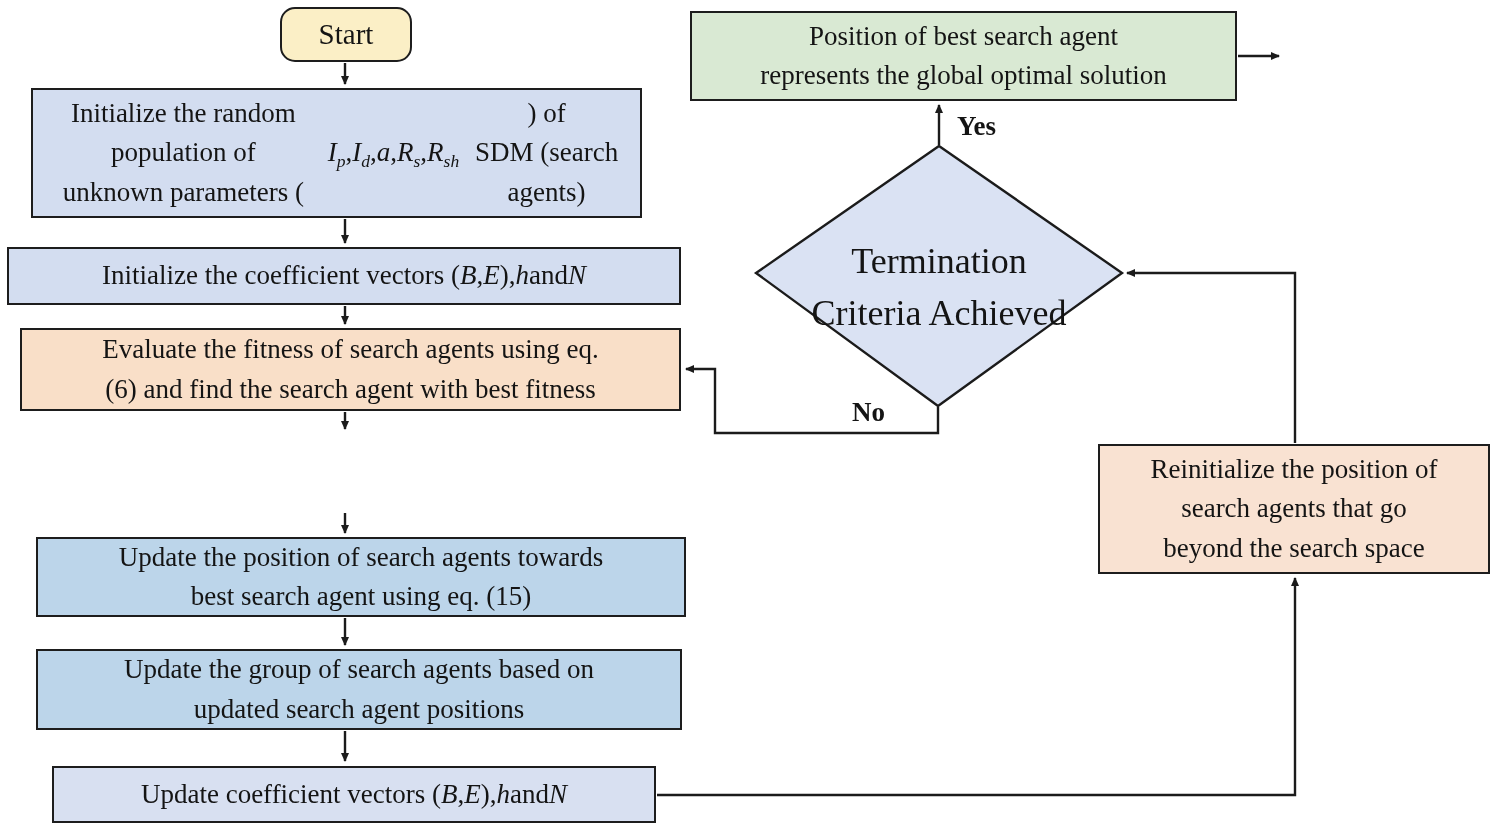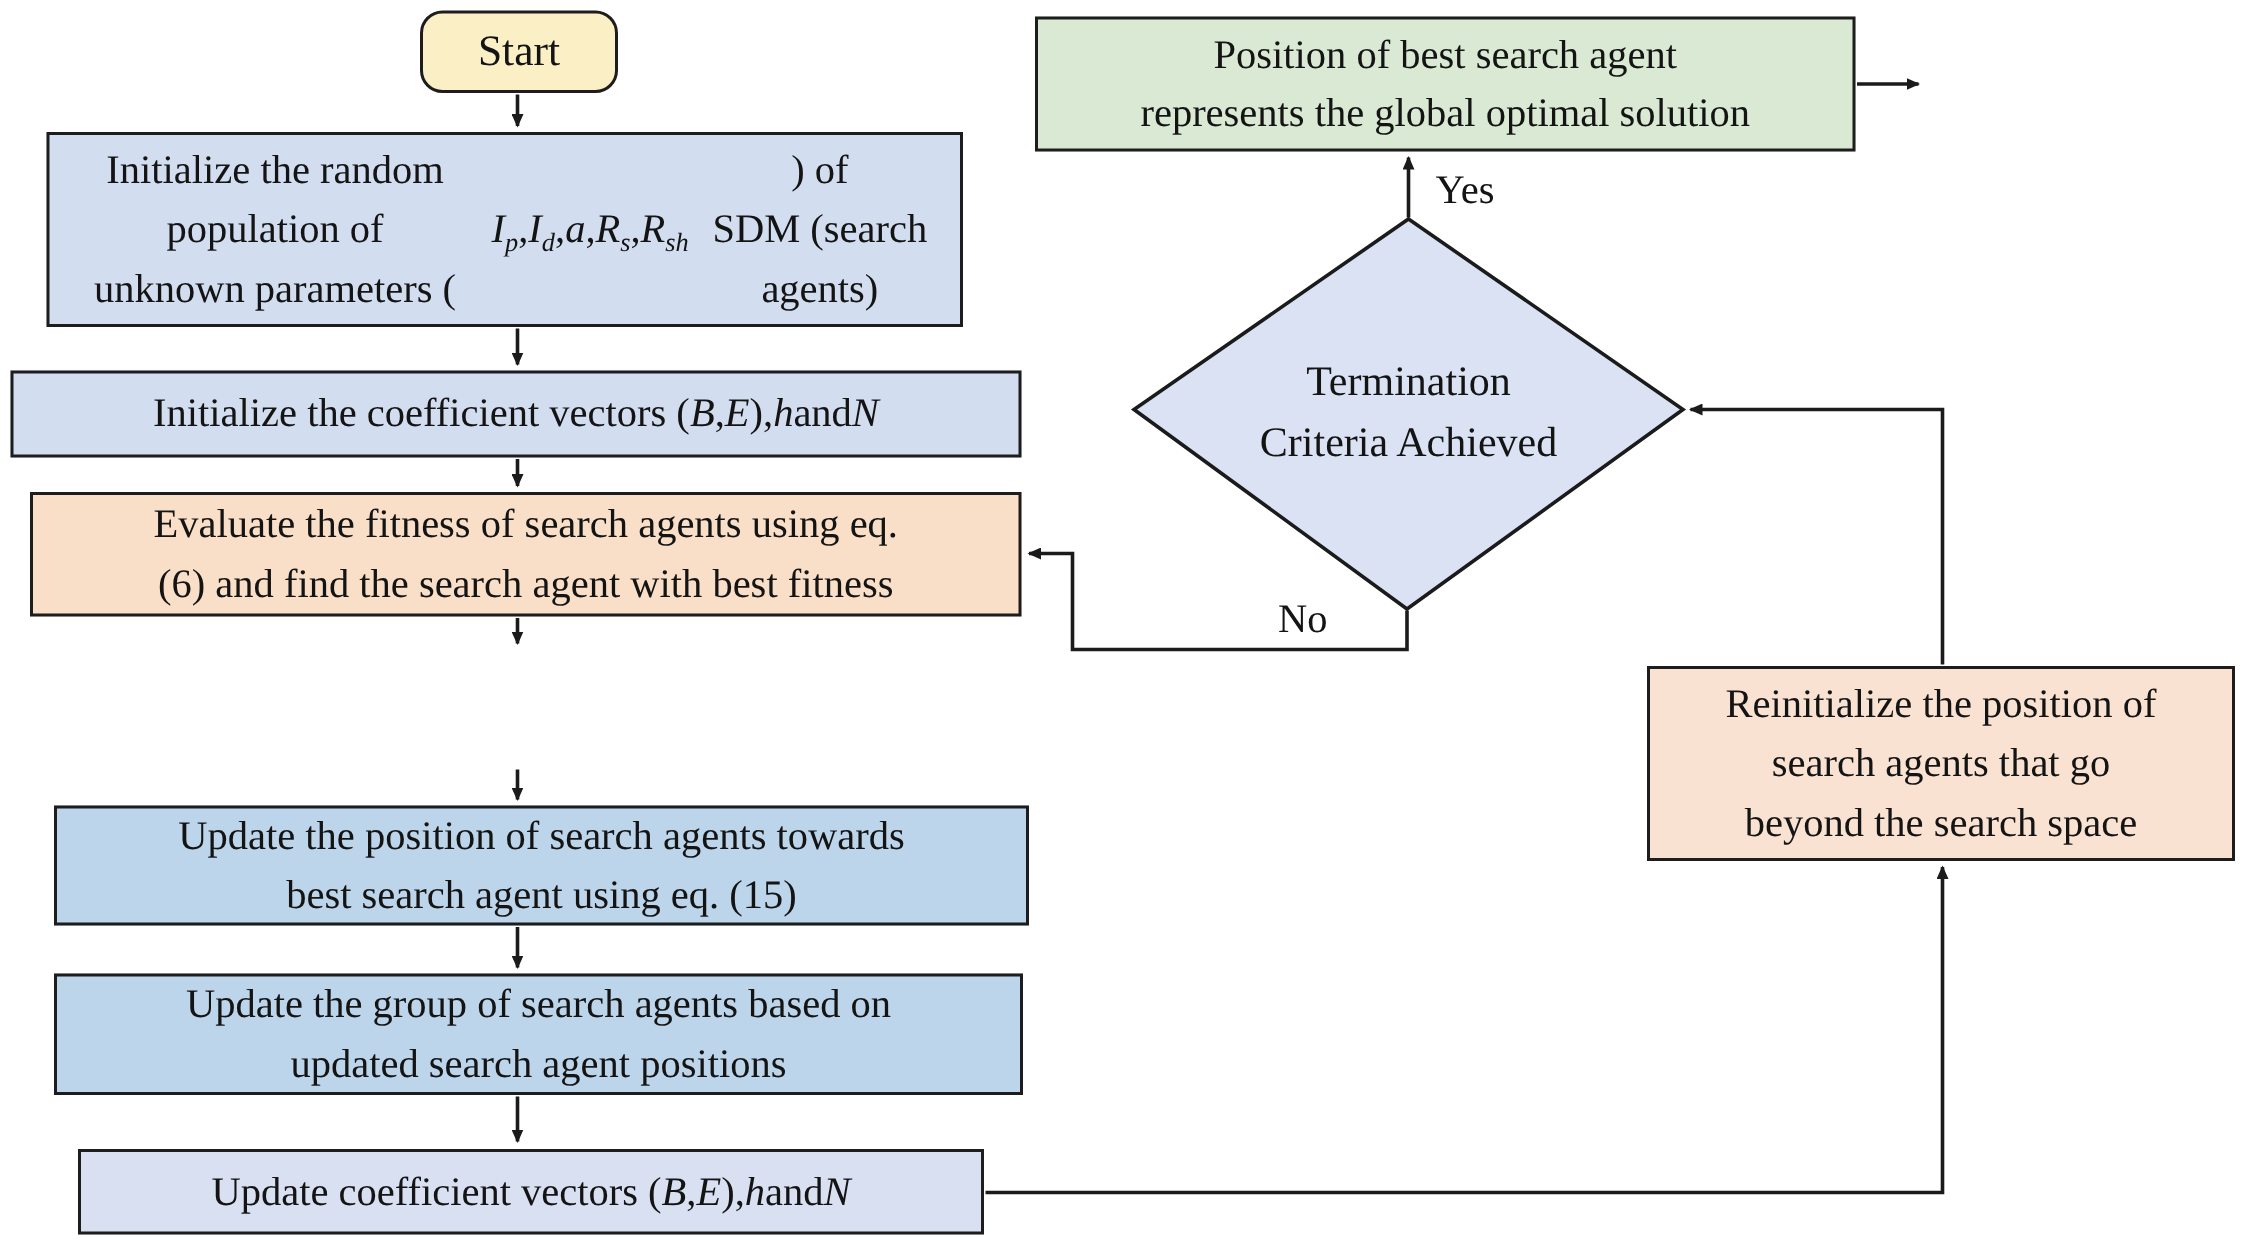--- a/index.html
+++ b/index.html
@@ -40,25 +40,26 @@
   }
   .terminator {
     border-radius: 15px;
     font-size: 29px;
   }
   .label {
     position: absolute;
     font-size: 27px;
     line-height: 1.2;
     white-space: nowrap;
+    font-weight: bold;
   }
   .diamond-label {
     position: absolute;
     text-align: center;
-    font-size: 28px;
+    font-size: 36px;
     line-height: 1.45;
   }
   sub { font-size: 0.65em; line-height: 0; }
   i { font-style: italic; }
 </style>
 </head>
 <body>
 
 <div class="stage">
 

